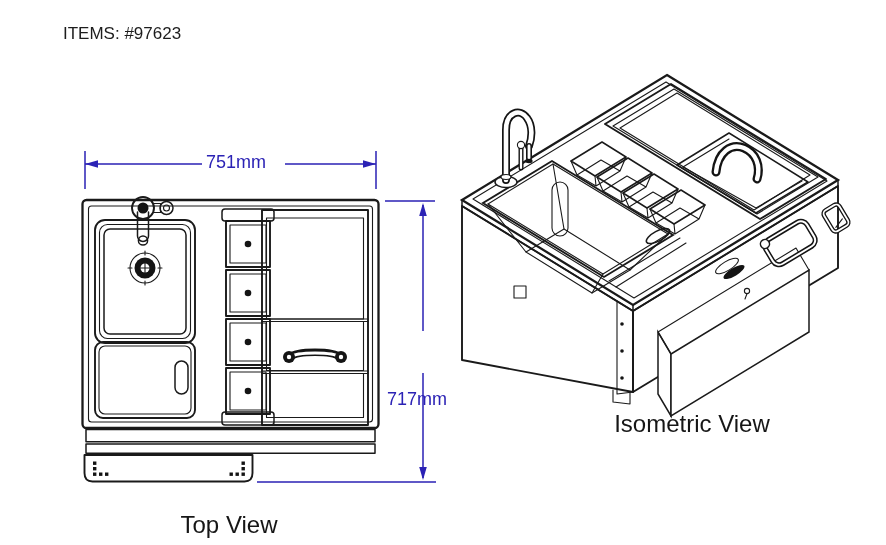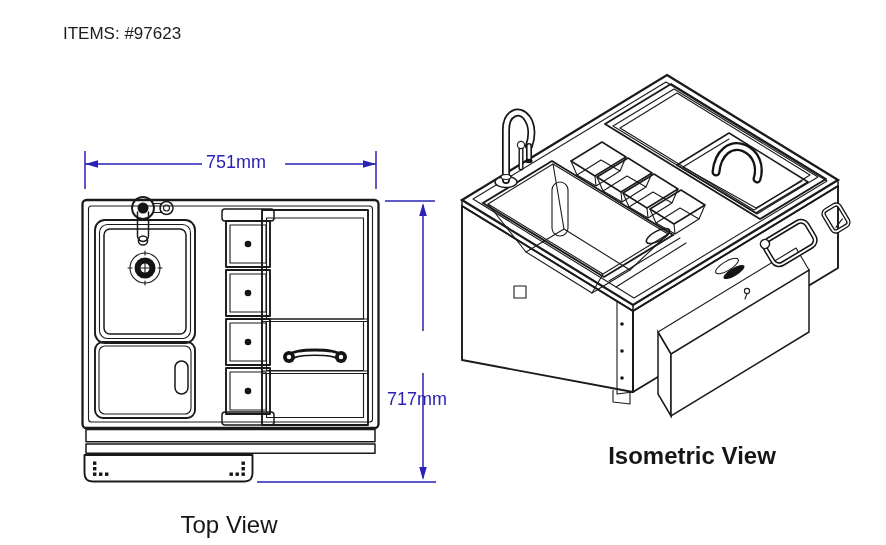--- a/index.html
+++ b/index.html
@@ -241,15 +241,15 @@
   </svg>
 
   <div class="abs" style="left:63px;top:23px;">
     <div class="title-line">ITEMS: #97623</div>
   </div>
 
   <div class="abs dim-text" style="left:206px;top:152px;width:76px;">751mm</div>
   <div class="abs dim-text" style="left:387px;top:341px;width:72px;margin-top:48px;">717mm</div>
 
   <div class="abs view-label" style="left:149px;top:511px;width:160px;">Top View</div>
-  <div class="abs view-label" style="left:592px;top:442px;width:200px;font-weight:bold;">Isometric View</div>
+  <div class="abs view-label" style="left:592px;top:410px;width:200px;">Isometric View</div>
 
 </div>
 
 </body></html>

